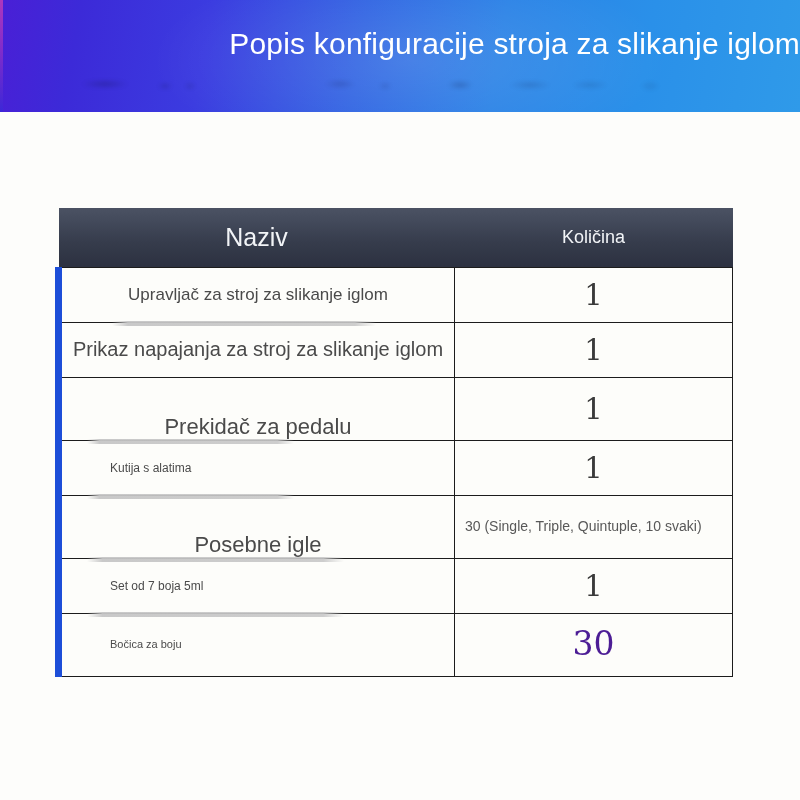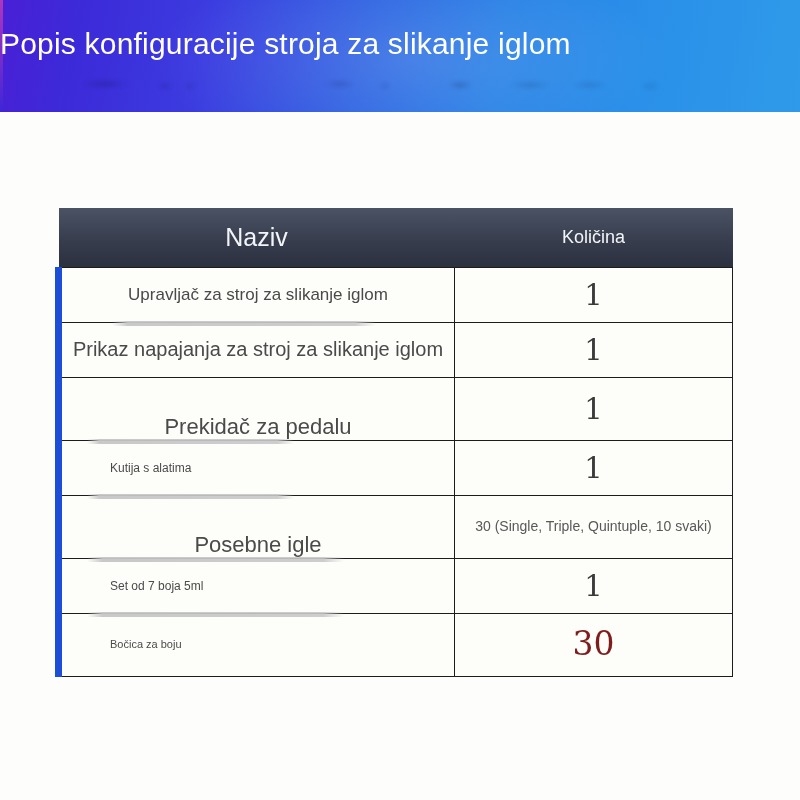--- a/index.html
+++ b/index.html
@@ -68,21 +68,21 @@
     filter: blur(2.2px);
     pointer-events: none;
   }
   .banner-title {
     position: absolute;
     left: 0;
     top: 0;
     width: 800px;
     height: 88px;
     line-height: 88px;
-    text-align: left;
+    text-align: right;
     color: #ffffff;
     font-size: 30px;
     font-weight: 400;
     letter-spacing: .2px;
     white-space: nowrap;
   }
 
   
   .table-wrap {
     position: absolute;
@@ -141,26 +141,25 @@
   .q-num {
     font-size: 29px;
     text-align: center;
     color: #3a3a3a;
     font-family: "DejaVu Serif", "Liberation Serif", serif;
     font-weight: 400;
   }
   .q-num-lg {
     font-size: 33px;
     text-align: center;
-    color: #7f1d1d;
+    color: #4c1d95;
     font-family: "DejaVu Serif", "Liberation Serif", serif;
   }
   .q-text {
     font-size: 14px;
-    text-align: center;
     color: #585858;
     line-height: 1.35;
   }
 
   
   .bar-artifact {
     position: absolute;
     height: 5px;
     background: linear-gradient(90deg, rgba(205,205,205,.0) 0%, rgba(198,198,198,.95) 6%, rgba(200,200,200,.9) 92%, rgba(205,205,205,0) 100%);
     pointer-events: none;

